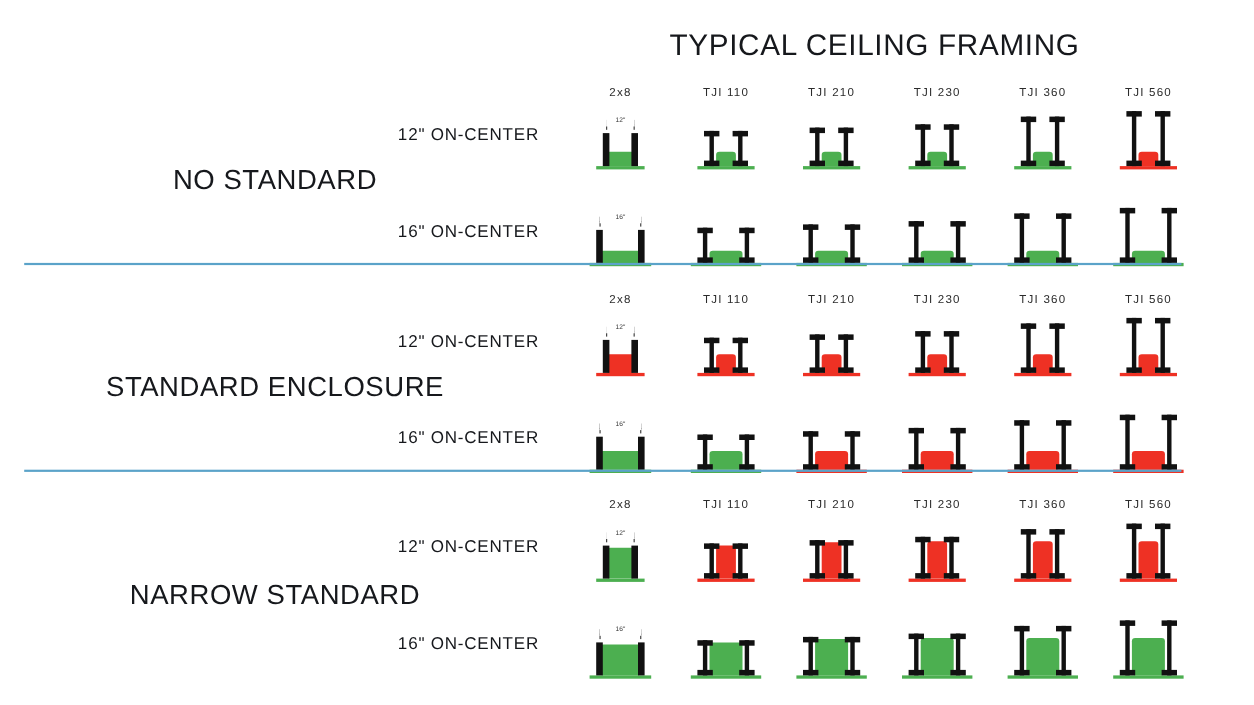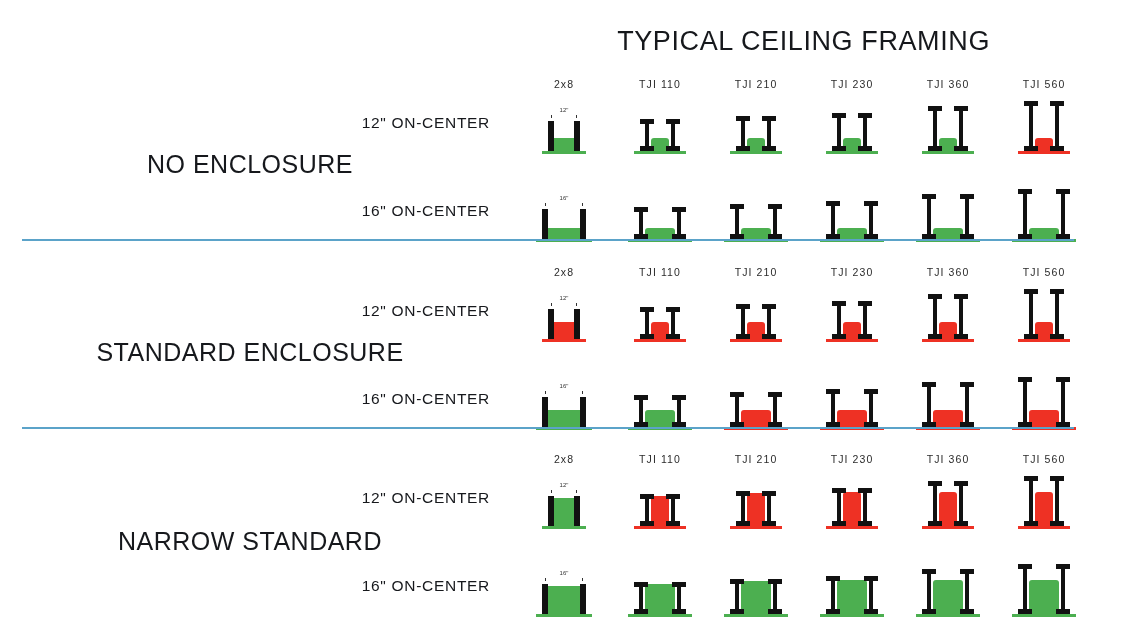--- a/index.html
+++ b/index.html
@@ -14,21 +14,21 @@
     color: #1a1a1a;
     position: relative;
     overflow: hidden;
   }
 
   #chart-title {
     position: absolute;
     top: 26px;
     left: 600px;
     width: 390px;
-    text-align: right;
+    text-align: center;
     font-size: 27px;
     letter-spacing: 0.6px;
     font-weight: 400;
     color: #16181c;
     white-space: nowrap;
   }
 
   .section {
     position: absolute;
     left: 0;
@@ -180,21 +180,21 @@
     line-height: 9px;
   }
 </style>
 </head>
 <body>
 
 <div id="chart-title">TYPICAL CEILING FRAMING</div>
 
 <div id="sections-root">
     <div class="section" style="top: 78px;">
-      <div class="section-title" style="top: 72px;">NO ENCLOSURE</div>
+      <div class="section-title" style="top: 72px;">NO STANDARD</div>
       <div class="row" style="top: 0px;">
         <div class="row-label" style="top: 36px;">12" ON-CENTER</div>
         <div class="cells">
           <div class="cell" style="left: 0px;">
             <div class="cell-header">2x8</div>
             <div class="fig">
               <div class="baseplate" style="left: 26px; width: 44px; background: rgb(76, 175, 80);"></div>
               <div class="fill green" style="height: 13px; left: 35px; width: 26px;"></div>
               <div class="joist solid" style="height: 30px; left: 32px;"></div>
               <div class="joist solid" style="height: 30px; left: 58px;"></div>

